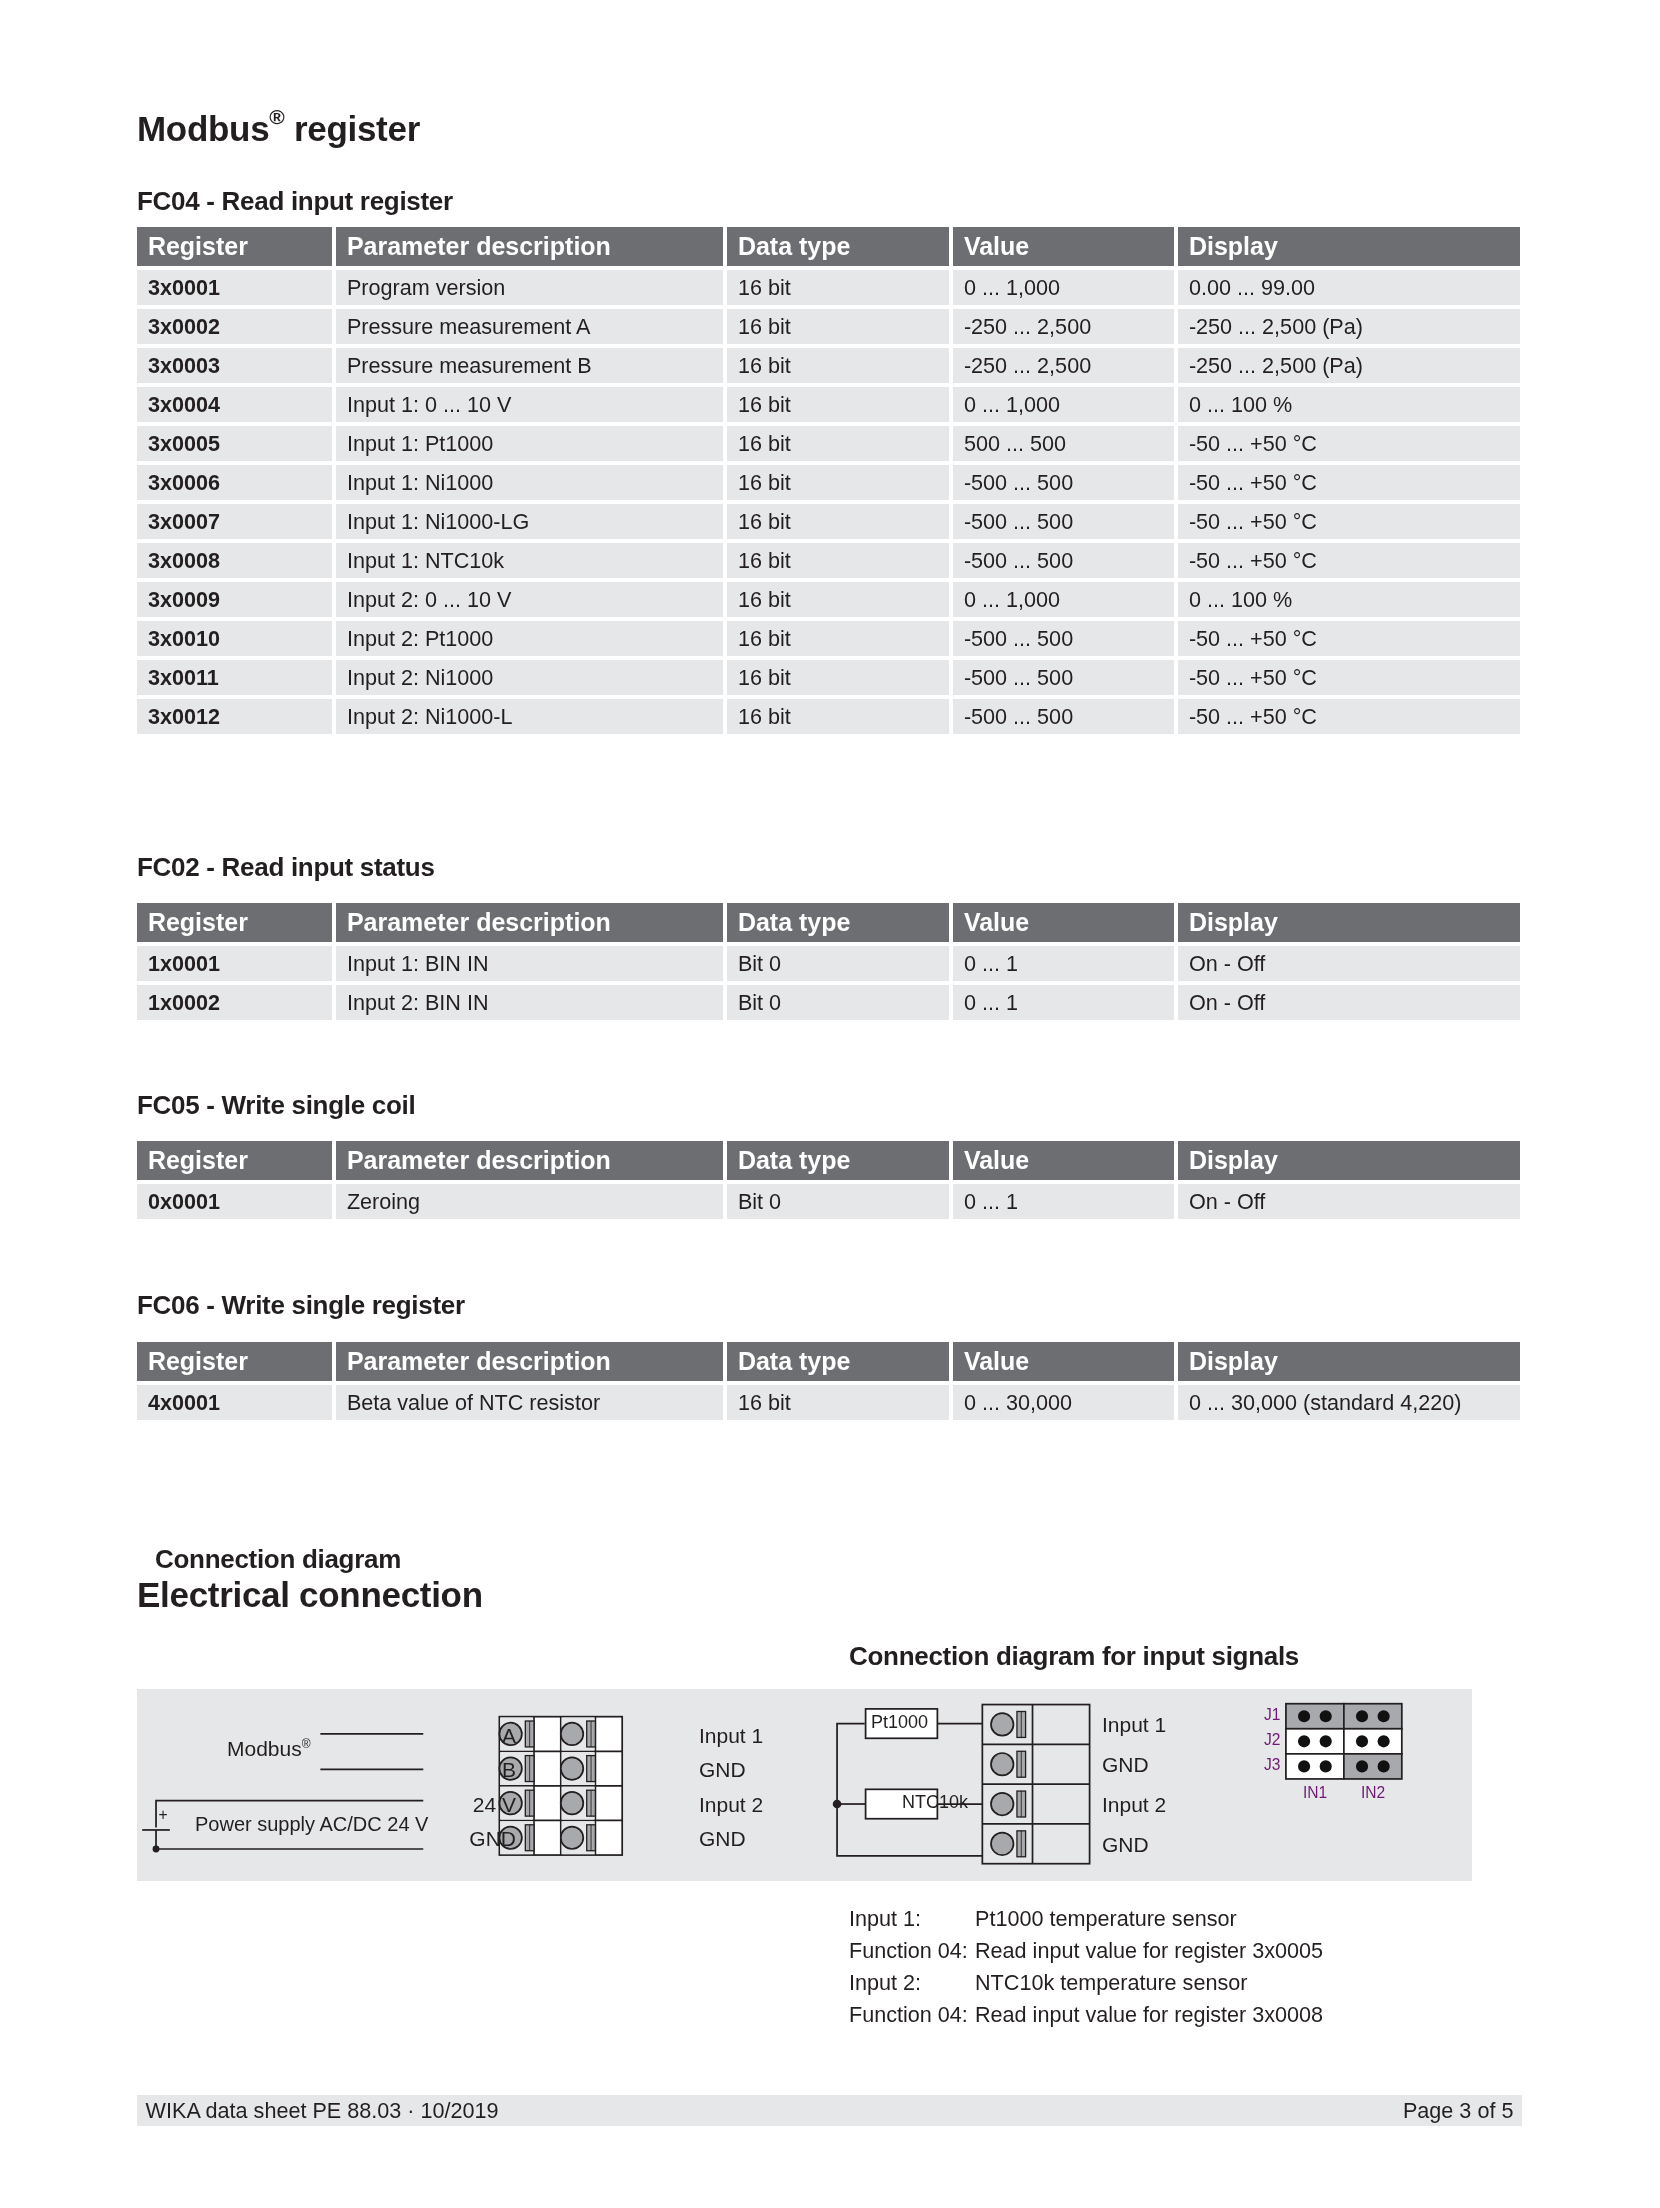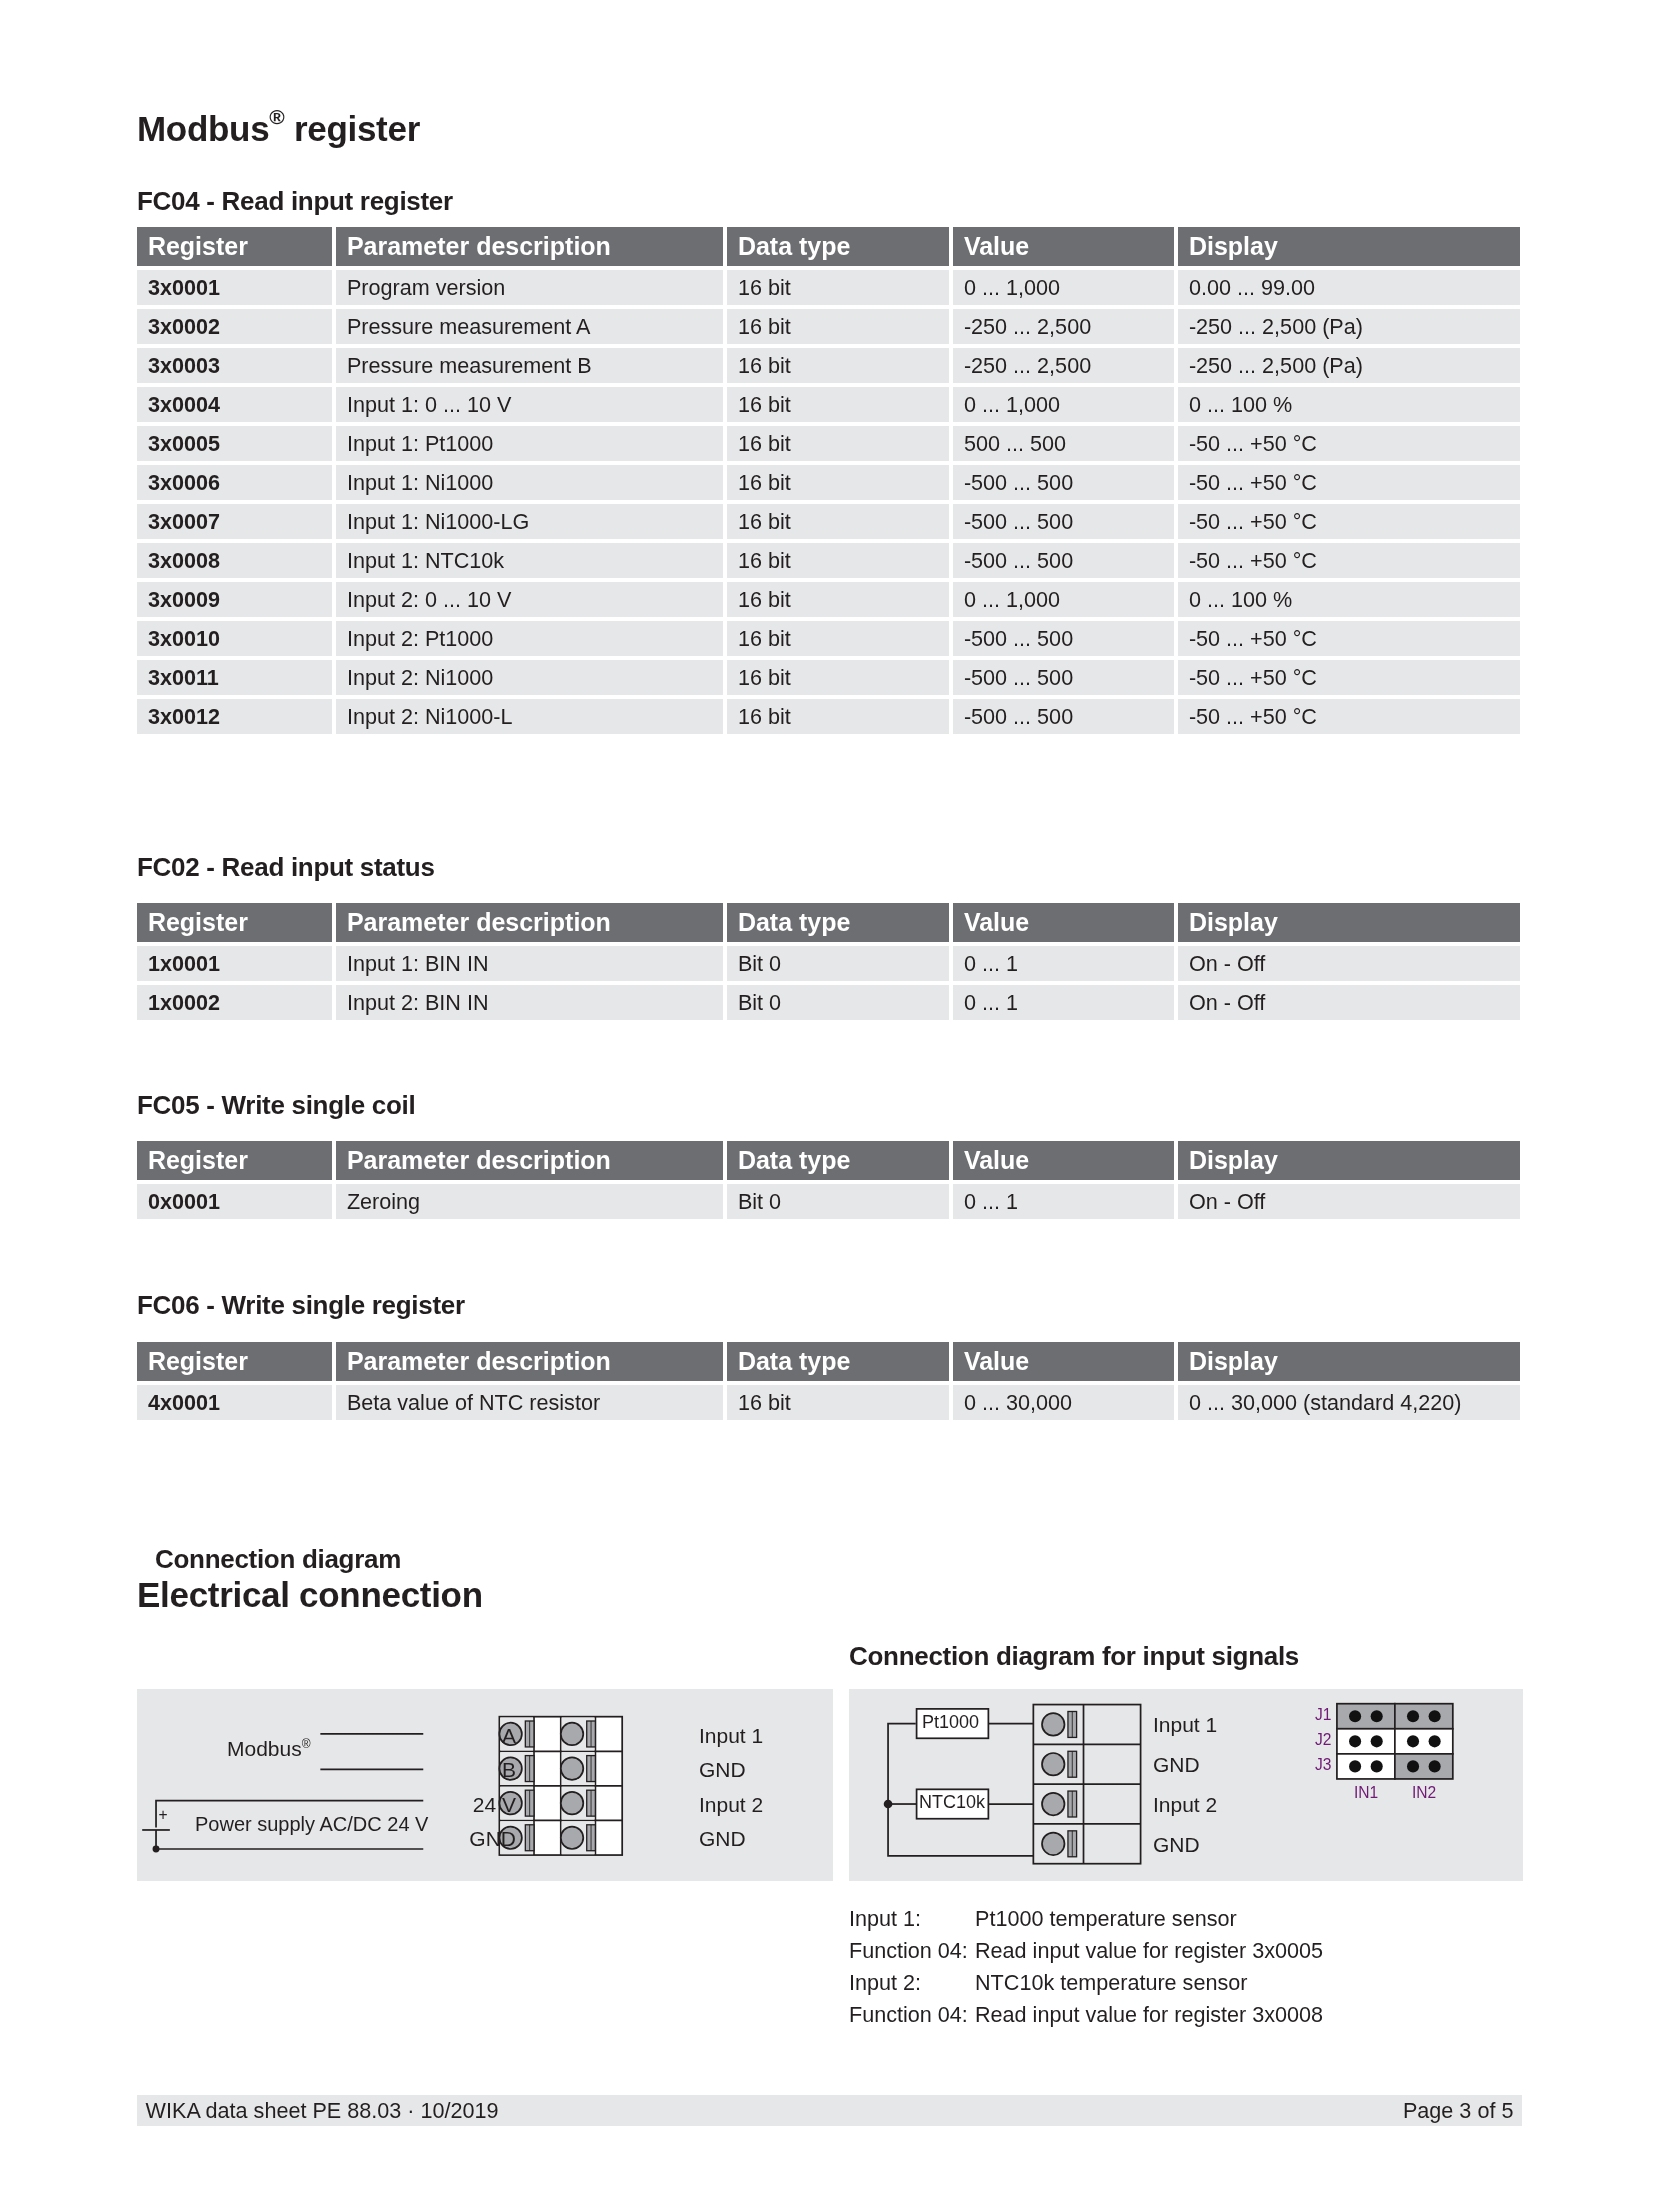--- a/index.html
+++ b/index.html
@@ -314,21 +314,21 @@
       <div class="dtext" style="right: 317px; top: 138px;">GND</div>
     </div>
   <div id="right-term-labels">
       <div class="dtext" style="left: 562px; top: 35px;">Input 1</div>
       <div class="dtext" style="left: 562px; top: 69px;">GND</div>
       <div class="dtext" style="left: 562px; top: 104px;">Input 2</div>
       <div class="dtext" style="left: 562px; top: 138px;">GND</div>
     </div>
 </div>
 
-<div class="panel" style="left:849px; top:1689px; width:674px; height:192px;">
+<div class="panel" style="left:798px; top:1689px; width:674px; height:192px;">
   <svg width="674" height="192" style="position:absolute; left:0; top:0;" viewBox="0 0 779 222">
     <polyline points="77,40 45,40 45,193 213,193" fill="none" stroke="#231f20" stroke-width="2"></polyline>
     <line x1="45" y1="133" x2="78" y2="133" stroke="#231f20" stroke-width="2"></line>
     <circle cx="45" cy="133" r="5" fill="#231f20"></circle>
     <rect x="78" y="23" width="83" height="34" fill="#ffffff" stroke="#231f20" stroke-width="2"></rect>
     <line x1="161" y1="40" x2="213" y2="40" stroke="#231f20" stroke-width="2"></line>
     <rect x="78" y="116" width="83" height="34" fill="#ffffff" stroke="#231f20" stroke-width="2"></rect>
     <line x1="161" y1="133" x2="213" y2="133" stroke="#231f20" stroke-width="2"></line>
     <g id="right-block">
         <rect x="213" y="18" width="124" height="184" fill="#e6e7e8" stroke="#231f20" stroke-width="2"></rect>
@@ -364,21 +364,21 @@
         <circle cx="677" cy="60.5" r="7" fill="#111"></circle>
         <rect x="564" y="75" width="67" height="29" fill="#ffffff" stroke="#231f20" stroke-width="2"></rect>
         <circle cx="585" cy="89.5" r="7" fill="#111"></circle>
         <circle cx="610" cy="89.5" r="7" fill="#111"></circle>
         <rect x="631" y="75" width="67" height="29" fill="#a7a9ac" stroke="#231f20" stroke-width="2"></rect>
         <circle cx="652" cy="89.5" r="7" fill="#111"></circle>
         <circle cx="677" cy="89.5" r="7" fill="#111"></circle>
       </g>
   </svg>
   <div class="dtext" style="left:73px; top:22.5px; font-size:18px;">Pt1000</div>
-  <div class="dtext" style="left:70px; top:103px; font-size:18px;">NTC10k</div>
+  <div class="dtext" style="left:70px; top:103px; font-size:18px;padding-left:34px;">NTC10k</div>
   <div id="right2-term-labels">
       <div class="dtext" style="left: 304px; top: 24px;">Input 1</div>
       <div class="dtext" style="left: 304px; top: 64px;">GND</div>
       <div class="dtext" style="left: 304px; top: 104px;">Input 2</div>
       <div class="dtext" style="left: 304px; top: 144px;">GND</div>
     </div>
   <div id="jumper-labels">
       <div class="dsmall" style="left: 466px; top: 17.3px;">J1</div>
       <div class="dsmall" style="left: 466px; top: 42px;">J2</div>
       <div class="dsmall" style="left: 466px; top: 67px;">J3</div>

